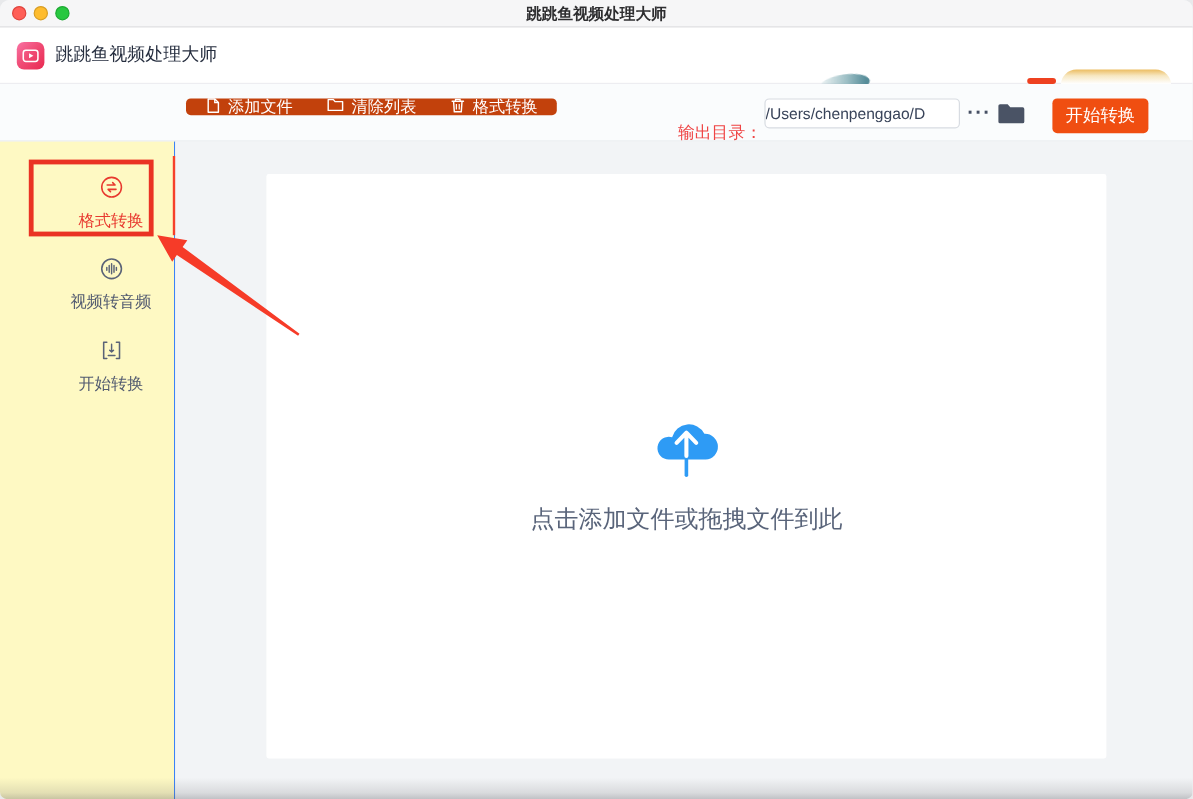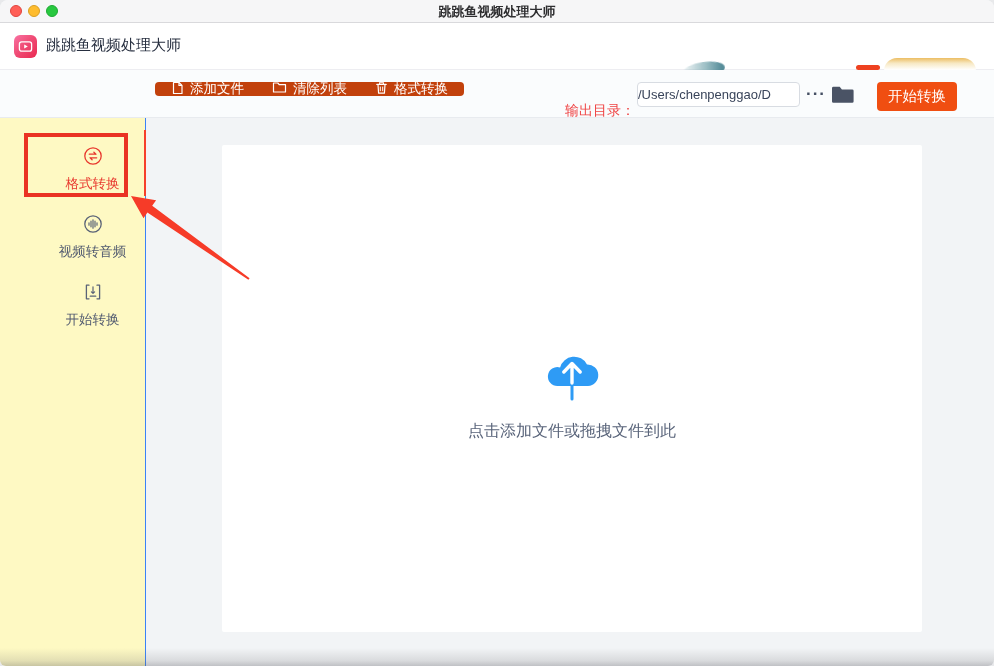--- a/index.html
+++ b/index.html
@@ -55,21 +55,21 @@
   .side-item{width:100%;height:48px;margin-bottom:20px;display:flex;flex-direction:column;
              align-items:center;justify-content:space-between;cursor:pointer;}
   .side-item .lbl{font-size:13.5px;color:#525b70;}
   .side-item.active .lbl{color:#e8392f;}
   .active-indicator{position:absolute;left:144px;top:130px;width:4px;height:66px;background:#f6402a;}
 
   .main{position:absolute;left:146px;top:118px;right:0;bottom:0;background:#f2f4f6;}
   .panel{position:absolute;left:76px;top:27px;width:700px;height:487px;background:#ffffff;
          border-radius:2px;display:flex;flex-direction:column;align-items:center;justify-content:center;}
   .drop-inner{display:flex;flex-direction:column;align-items:center;transform:translateY(6px);cursor:pointer;}
-  .drop-text{margin-top:14px;font-size:16px;color:#59647a;}
+  .drop-text{margin-top:14px;font-size:20px;color:#59647a;}
 
   
   .anno{position:absolute;left:0;top:0;width:994px;height:666px;pointer-events:none;}
   .bottom-shadow{position:absolute;left:0;bottom:0;width:100%;height:18px;pointer-events:none;
       background:linear-gradient(180deg,rgba(105,105,110,0) 0%,rgba(105,105,110,.18) 70%,rgba(85,85,92,.32) 100%);}
 </style>
 </head>
 <body>
 
 <div id="app">

